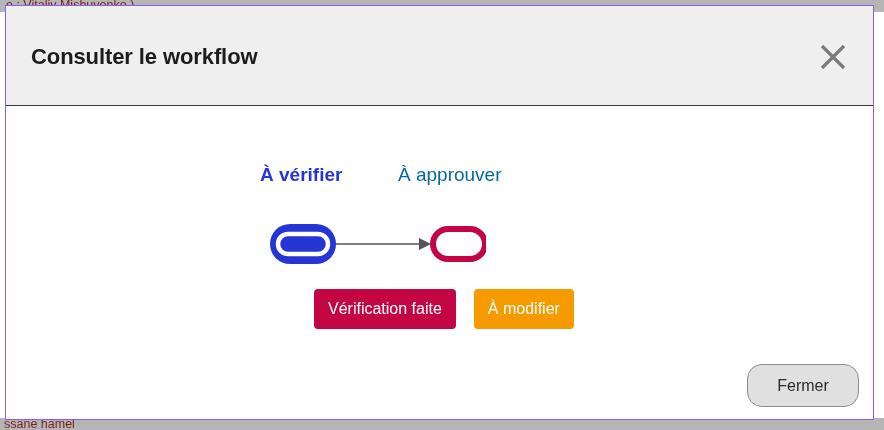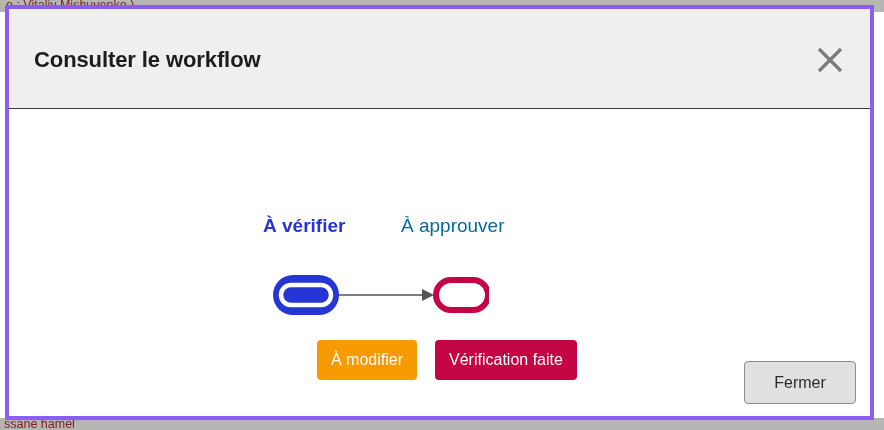--- a/index.html
+++ b/index.html
@@ -61,24 +61,23 @@
 
   
   #workflow-modal {
     position: absolute;
     left: 5px;
     top: 5px;
     width: 869px;
     height: 415px;
     box-sizing: border-box;
     background: #ffffff;
-    border: 4px solid #8b5cf6;
+    border: 1px solid #8b5cf6;
     display: flex;
     flex-direction: column;
-    gap: 48px;
   }
 
   
   #modal-header {
     position: relative;
     height: 100px;
     box-sizing: border-box;
     background: #efefef;
     border-bottom: 1px solid #3a3a3a;
     flex: 0 0 auto;
@@ -173,21 +172,21 @@
   #modal-footer {
     position: absolute;
     right: 14px;
     bottom: 12px;
   }
   #footer-close-button {
     width: 112px;
     height: 43px;
     background: #e0e0e0;
     border: 1px solid #8c8c8c;
-    border-radius: 4px;
+    border-radius: 15px;
     color: #2b2b2b;
     font-family: "Liberation Sans", sans-serif;
     font-size: 16px;
     cursor: pointer;
   }
 </style>
 </head>
 <body>
 
 <div id="page-backdrop">
@@ -229,22 +228,22 @@
           <rect x="14" y="10" width="66" height="40" rx="20" ry="20" fill="#2536d4"></rect>
           <rect x="22" y="20" width="50" height="20" rx="10" ry="10" fill="none" stroke="#ffffff" stroke-width="4.5"></rect>
         </g>
 
         <g>
           <rect x="177" y="15" width="52" height="30" rx="15" ry="15" fill="#ffffff" stroke="#c30544" stroke-width="6"></rect>
         </g>
       </svg>
 
       <div id="workflow-actions">
+        <button class="action-button" id="action-button-verified">Vérification faite</button>
         <button class="action-button" id="action-button-modify">À modifier</button>
-        <button class="action-button" id="action-button-verified">Vérification faite</button>
       </div>
     </div>
 
     <div id="modal-footer">
       <button id="footer-close-button">Fermer</button>
     </div>
 
   </div>
 </div>
 

